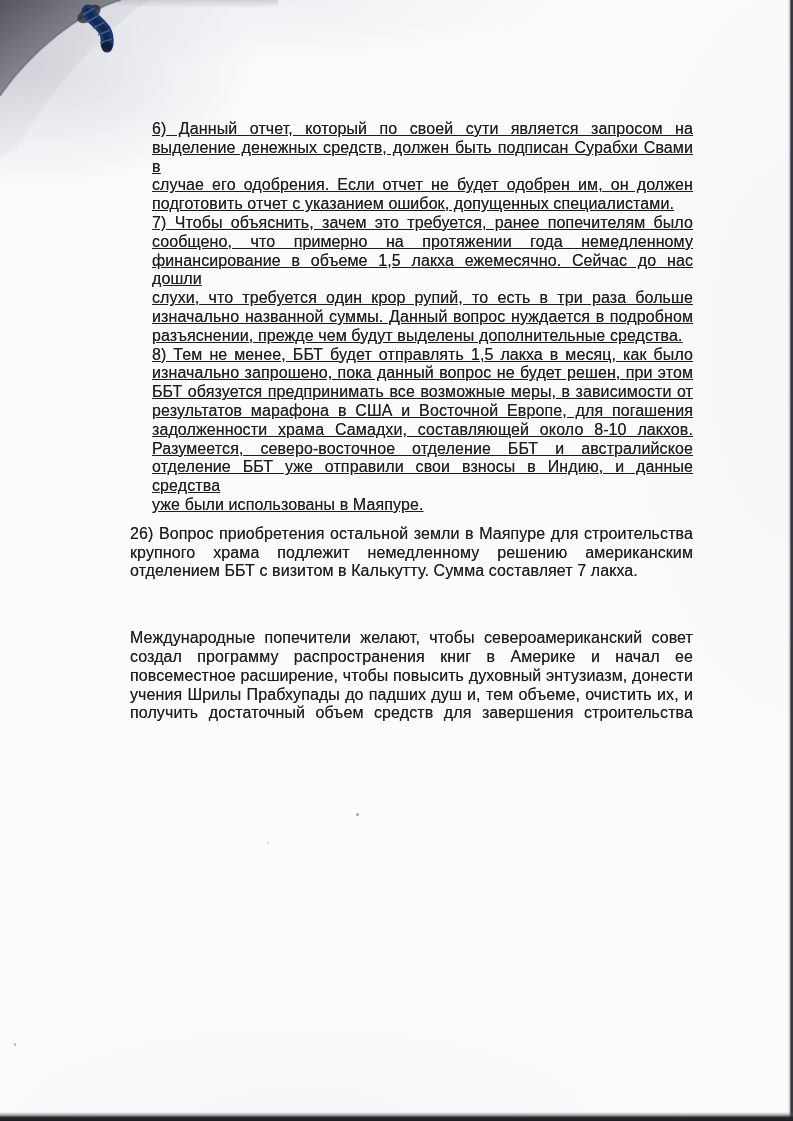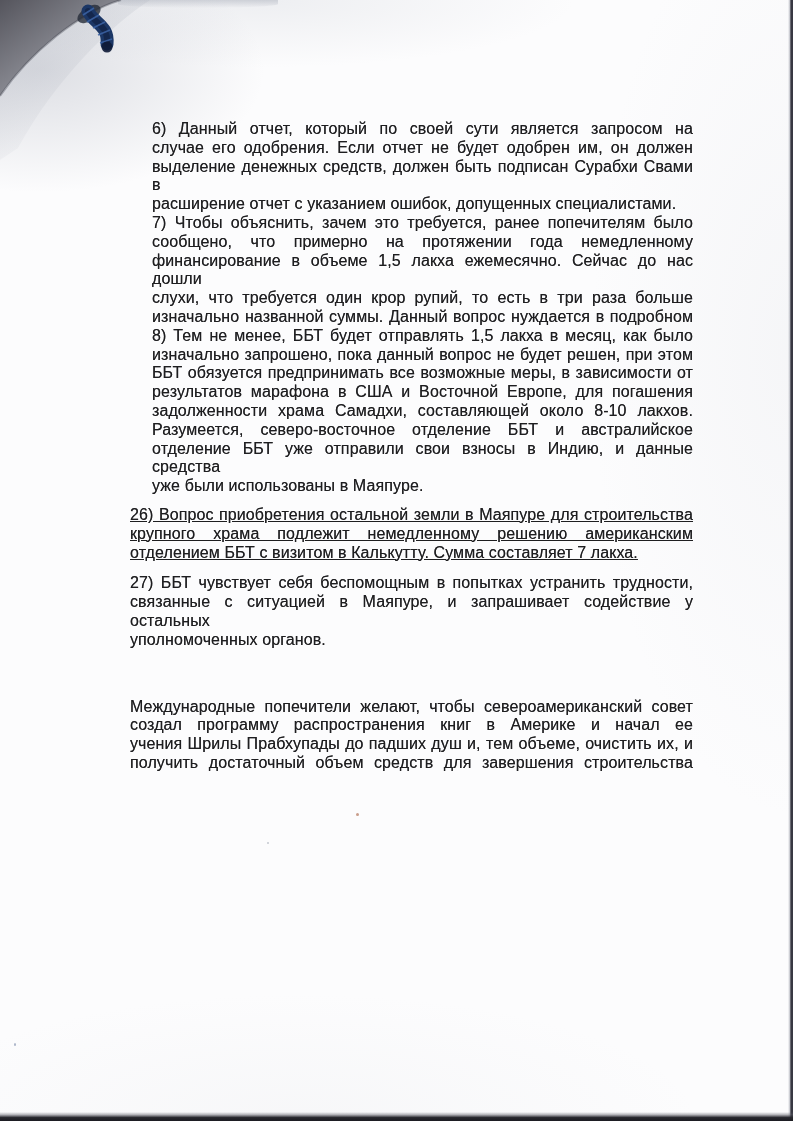--- a/index.html
+++ b/index.html
@@ -35,22 +35,22 @@
   }
   
   .text-block{
     position:absolute;left:130px;top:120px;width:563px;
     font-size:16px;line-height:18.8px;
     color:var(--text-color,#1e1e20);
     text-shadow:0 0 0.6px rgba(30,30,32,0.75);
     letter-spacing:0.1px;
   }
   .para{margin:0;}
-  .para.indent-sub{padding-left:22px;}
-  .para.gap-small{margin-top:10px;text-decoration:underline;}
+  .para.indent-sub{padding-left:22px;text-decoration:underline;}
+  .para.gap-small{margin-top:10px;}
   .para.gap-small2{margin-top:12px;}
   .para.gap-large{margin-top:48px;}
   .line{text-align:justify;text-align-last:justify;white-space:normal;}
   .line.last{text-align-last:left;}
   
   .speck{position:absolute;border-radius:50%;}
   .speck.s1{left:356px;top:813px;width:3px;height:3px;background:#c99d8a;}
   .speck.s2{left:267px;top:842px;width:2px;height:2px;background:#c5c8cf;}
   .speck.s3{left:14px;top:1043px;width:2px;height:3px;background:#aab4c8;}
 </style>
@@ -91,54 +91,51 @@
     </g>
     <circle cx="47" cy="47" r="5.5" style="fill:var(--thread-dark,#0f1c38)" opacity="0.9"></circle>
   </svg>
 
   <div class="edge-right"></div>
   <div class="edge-bottom"></div>
 
   <div class="text-block">
       <div class="para indent-sub">
         <div class="line">6) Данный отчет, который по своей сути является запросом на</div>
+        <div class="line">выделение денежных средств, должен быть подписан Сурабхи Свами в</div>
         <div class="line">случае его одобрения. Если отчет не будет одобрен им, он должен</div>
-        <div class="line">выделение денежных средств, должен быть подписан Сурабхи Свами в</div>
-        <div class="line last">расширение отчет с указанием ошибок, допущенных специалистами.</div>
+        <div class="line last">подготовить отчет с указанием ошибок, допущенных специалистами.</div>
       </div>
       <div class="para indent-sub">
         <div class="line">7) Чтобы объяснить, зачем это требуется, ранее попечителям было</div>
         <div class="line">сообщено, что примерно на протяжении года немедленному</div>
         <div class="line">финансирование в объеме 1,5 лакха ежемесячно. Сейчас до нас дошли</div>
         <div class="line">слухи, что требуется один крор рупий, то есть в три раза больше</div>
         <div class="line">изначально названной суммы. Данный вопрос нуждается в подробном</div>
+        <div class="line last">разъяснении, прежде чем будут выделены дополнительные средства.</div>
       </div>
       <div class="para indent-sub">
         <div class="line">8) Тем не менее, ББТ будет отправлять 1,5 лакха в месяц, как было</div>
         <div class="line">изначально запрошено, пока данный вопрос не будет решен, при этом</div>
         <div class="line">ББТ обязуется предпринимать все возможные меры, в зависимости от</div>
         <div class="line">результатов марафона в США и Восточной Европе, для погашения</div>
         <div class="line">задолженности храма Самадхи, составляющей около 8-10 лакхов.</div>
         <div class="line">Разумеется, северо-восточное отделение ББТ и австралийское</div>
         <div class="line">отделение ББТ уже отправили свои взносы в Индию, и данные средства</div>
         <div class="line last">уже были использованы в Маяпуре.</div>
       </div>
       <div class="para indent-main gap-small">
         <div class="line">26) Вопрос приобретения остальной земли в Маяпуре для строительства</div>
         <div class="line">крупного храма подлежит немедленному решению американским</div>
         <div class="line last">отделением ББТ с визитом в Калькутту. Сумма составляет 7 лакха.</div>
       </div>
-      <div class="para indent-main gap-small2">
-        <div class="line">27) ББТ чувствует себя беспомощным в попытках устранить трудности,</div>
-        <div class="line">связанные с ситуацией в Маяпуре, и запрашивает содействие у остальных</div>
-        <div class="line last">уполномоченных органов.</div>
-      </div>
       <div class="para indent-main gap-large">
         <div class="line">Международные попечители желают, чтобы североамериканский совет</div>
         <div class="line">создал программу распространения книг в Америке и начал ее</div>
+        <div class="line">повсеместное расширение, чтобы повысить духовный энтузиазм, донести</div>
         <div class="line">учения Шрилы Прабхупады до падших душ и, тем объеме, очистить их, и</div>
         <div class="line">получить достаточный объем средств для завершения строительства</div>
       </div>
     </div>
 
   <div class="speck s1"></div>
   <div class="speck s2"></div>
   <div class="speck s3"></div>
 </div>
 

